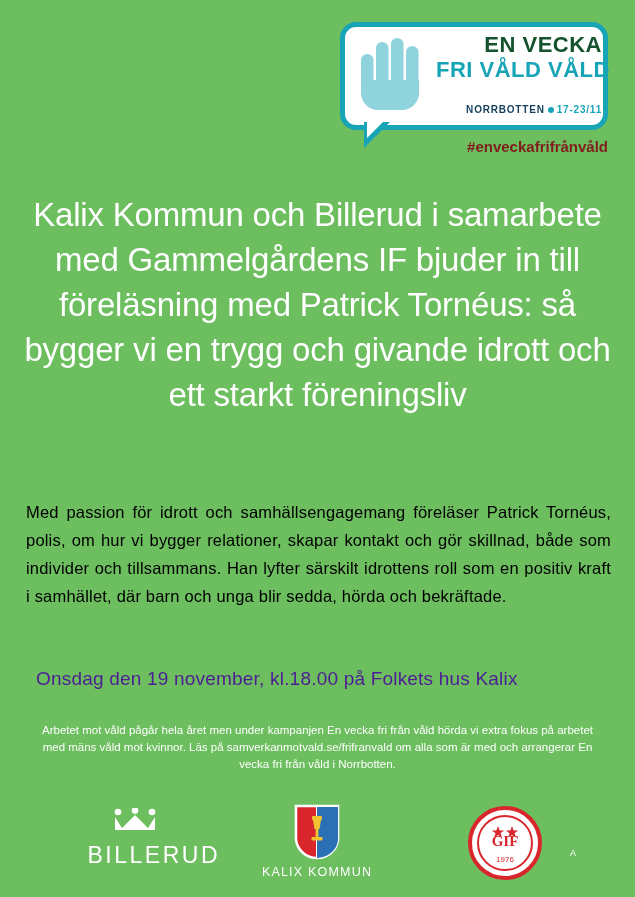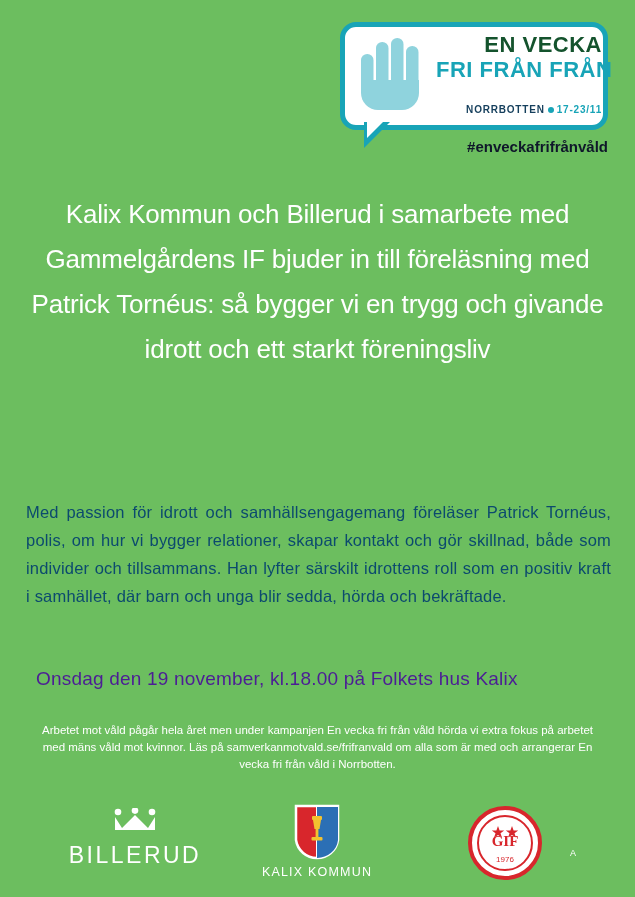--- a/index.html
+++ b/index.html
@@ -111,47 +111,47 @@
   }
   .badge-dates {
     color: #18a4b7;
   }
   .hashtag {
     position: absolute;
     top: 116px;
     left: 96px;
     width: 172px;
     text-align: right;
-    color: #0f172a;
+    color: #7f1d1d;
     font-weight: bold;
     font-size: 15px;
     white-space: nowrap;
   }
 
   
   .headline {
     position: absolute;
     top: 192px;
     left: 22px;
     width: 591px;
     text-align: center;
     color: #ffffff;
-    font-size: 26px;
+    font-size: 33px;
     line-height: 45px;
     font-weight: 400;
     letter-spacing: -0.2px;
   }
 
   
   .body-text {
     position: absolute;
     top: 498px;
     left: 26px;
     width: 585px;
-    color: #0c4a6e;
+    color: #000000;
     font-size: 16.5px;
     line-height: 28px;
     text-align: justify;
     letter-spacing: 0.2px;
   }
 
   
   .event-line {
     position: absolute;
     top: 668px;
@@ -182,21 +182,21 @@
     width: 635px;
     height: 90px;
   }
 
   
   .logo-billerud {
     position: absolute;
     left: 50px;
     top: 8px;
     width: 170px;
-    text-align: center;
+    text-align: right;
   }
   .crown {
     display: block;
     margin: 0 auto 8px auto;
   }
   .billerud-word {
     color: #ffffff;
     font-size: 23px;
     letter-spacing: 2.5px;
     font-weight: 400;
@@ -260,21 +260,21 @@
         <rect x="5" y="18" width="12.5" height="40" rx="6.2"></rect>
         <rect x="20" y="6" width="12.5" height="52" rx="6.2"></rect>
         <rect x="35" y="2" width="12.5" height="56" rx="6.2"></rect>
         <rect x="50" y="10" width="12.5" height="48" rx="6.2"></rect>
         <path d="M5 44 h58 v13 a17 17 0 0 1 -17 17 h-24 a17 17 0 0 1 -17 -17 z"></path>
       </g>
     </svg>
 
     <div class="badge-text">
       <div class="badge-line1">EN VECKA</div>
-      <div class="badge-line2">FRI FRÅN FRÅN</div>
+      <div class="badge-line2">FRI VÅLD VÅLD</div>
       <div class="badge-line3">
         <span>NORRBOTTEN</span><span class="badge-dot"></span><span class="badge-dates">17-23/11</span>
       </div>
     </div>
     <div class="hashtag">#enveckafrifrånvåld</div>
   </div>
 
   <div class="headline">Kalix Kommun och Billerud i samarbete med Gammelgårdens IF bjuder in till föreläsning med Patrick Tornéus: så bygger vi en trygg och givande idrott och ett starkt föreningsliv</div>
 
   <div class="body-text">Med passion för idrott och samhällsengagemang föreläser Patrick Tornéus, polis, om hur vi bygger relationer, skapar kontakt och gör skillnad, både som individer och tillsammans. Han lyfter särskilt idrottens roll som en positiv kraft i samhället, där barn och unga blir sedda, hörda och bekräftade.</div>

